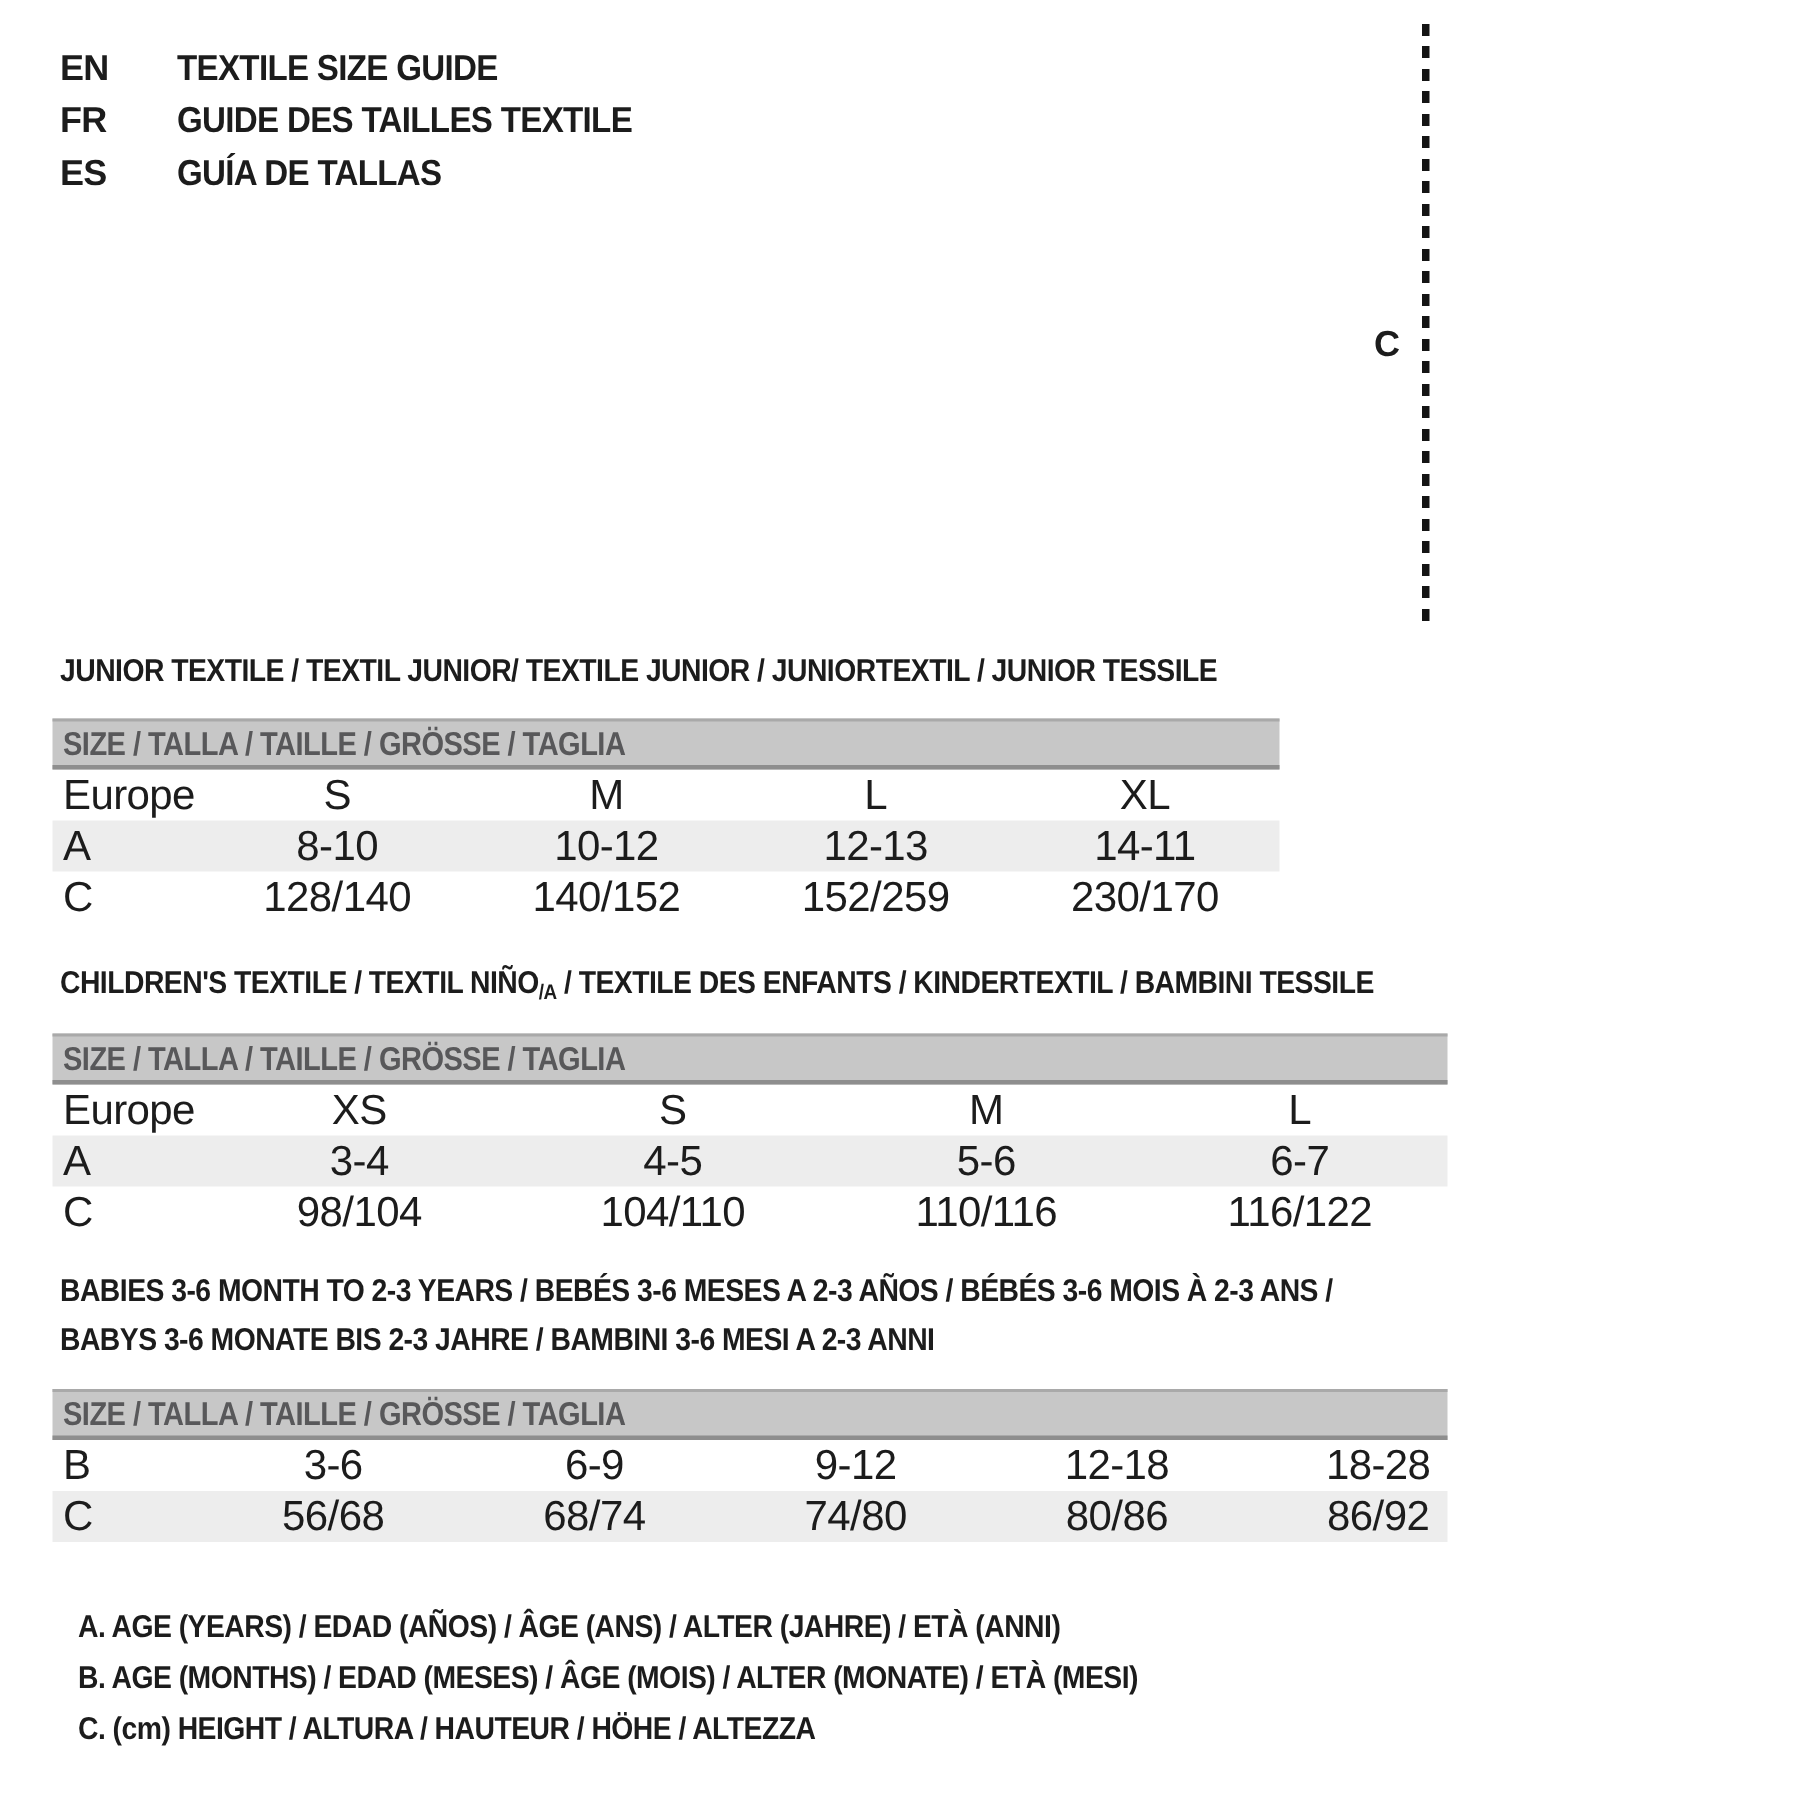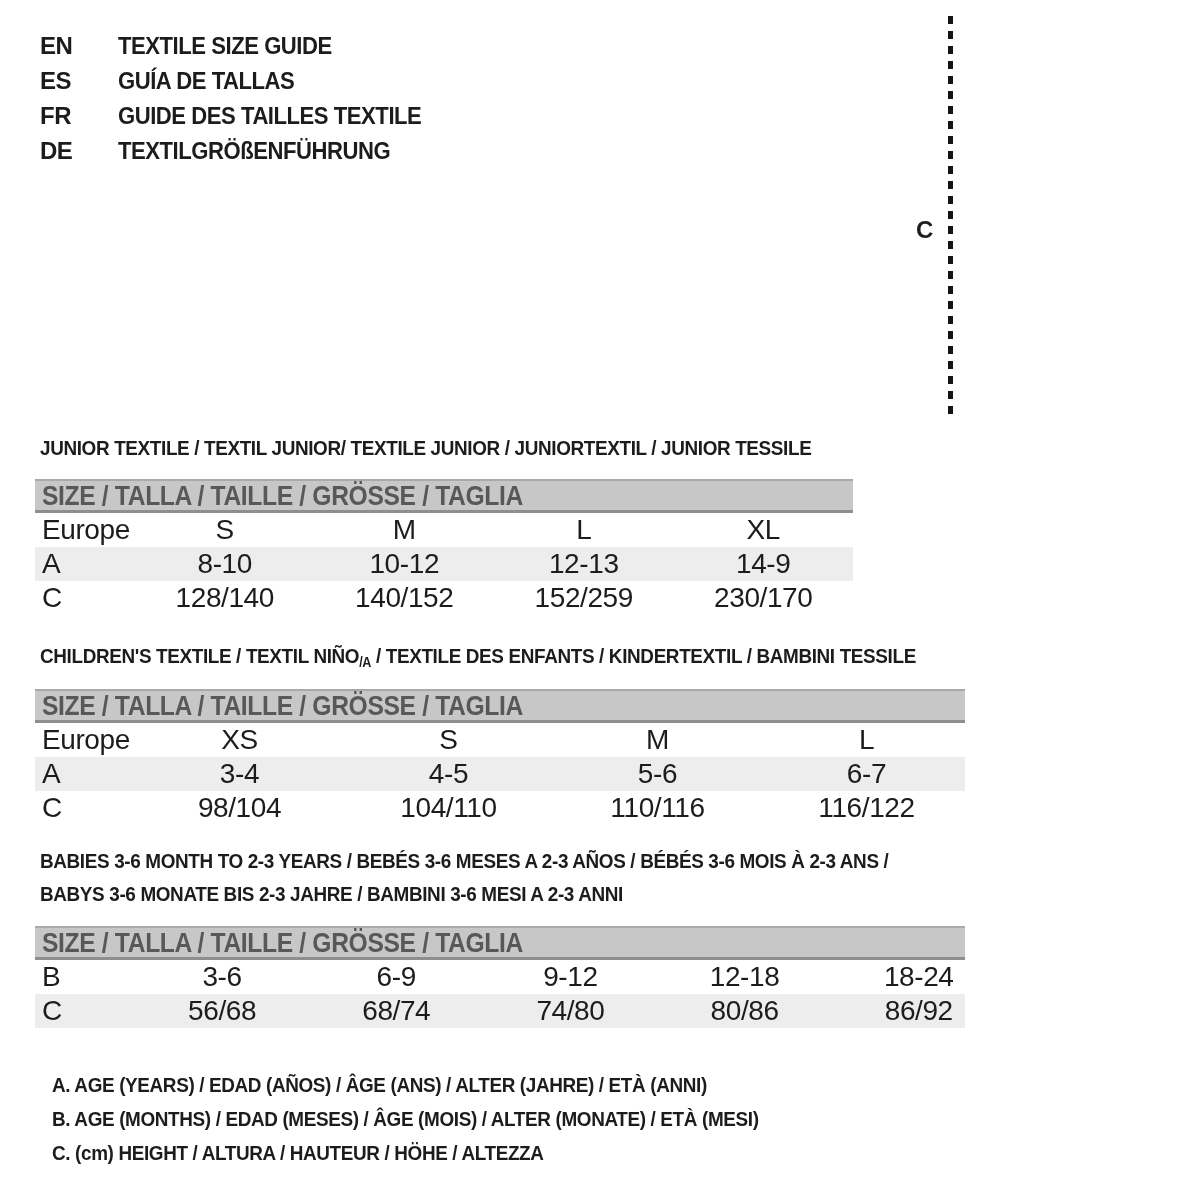--- a/index.html
+++ b/index.html
@@ -39,21 +39,21 @@
   }
   .title-sub { font-size: 14px; vertical-align: -4px; font-weight: bold; }
   .two-line div { height: 33px; display: flex; align-items: center; }
 
   
   .stable { position: absolute; left: 35px; }
   .size-bar {
     height: 34px; background: #c7c7c7;
     border-top: 2px solid #a9a9a9; border-bottom: 3px solid #8e8e8e;
     display: flex; align-items: center; padding-left: 7px;
-    color: #58585a; font-weight: bold; font-size: 28px;
+    color: #58585a; font-weight: bold; font-size: 22px;
   }
   .size-bar span {
     transform: scaleX(0.88); transform-origin: left center;
     white-space: nowrap; letter-spacing: -0.4px;
   }
   .trow { display: grid; height: 34px; align-items: center; font-size: 28px; letter-spacing: -0.4px; }
   .cols4 { grid-template-columns: 100px repeat(4, 1fr); }
   .cols5 { grid-template-columns: 100px repeat(5, 1fr); }
   .cols6 { grid-template-columns: 100px repeat(6, 1fr); }
   .rlabel { padding-left: 7px; }
@@ -72,30 +72,26 @@
 <body>
 
 <div class="page">
 
   <div class="lang-block">
     <div class="lang-row">
       <span class="lang-code">EN</span>
       <span class="lang-label">TEXTILE SIZE GUIDE</span>
     </div>
     <div class="lang-row">
+      <span class="lang-code">FR</span>
+      <span class="lang-label">GUIDE DES TAILLES TEXTILE</span>
+    </div>
+    <div class="lang-row">
       <span class="lang-code">ES</span>
       <span class="lang-label">GUÍA DE TALLAS</span>
-    </div>
-    <div class="lang-row">
-      <span class="lang-code">FR</span>
-      <span class="lang-label">GUIDE DES TAILLES TEXTILE</span>
-    </div>
-    <div class="lang-row">
-      <span class="lang-code">DE</span>
-      <span class="lang-label">TEXTILGRÖßENFÜHRUNG</span>
     </div>
   </div>
 
   <div class="figure">
     <span class="c-label">C</span>
     <div class="dash-line"></div>
     <svg class="toddler-svg" width="190" height="414" viewBox="0 0 190 420" xmlns="http://www.w3.org/2000/svg">
       <g fill="#0d0d0d">
         <ellipse cx="97" cy="57" rx="45" ry="50"></ellipse>
         <ellipse cx="50" cy="72" rx="8" ry="13"></ellipse>
@@ -142,21 +138,21 @@
       <span class="cell">S</span>
       <span class="cell">M</span>
       <span class="cell">L</span>
       <span class="cell">XL</span>
     </div>
     <div class="trow cols4 shade">
       <span class="rlabel">A</span>
       <span class="cell">8-10</span>
       <span class="cell">10-12</span>
       <span class="cell">12-13</span>
-      <span class="cell">14-9</span>
+      <span class="cell">14-11</span>
     </div>
     <div class="trow cols4">
       <span class="rlabel">C</span>
       <span class="cell">128/140</span>
       <span class="cell">140/152</span>
       <span class="cell">152/259</span>
       <span class="cell">230/170</span>
     </div>
   </div>
 
@@ -198,21 +194,21 @@
   <div class="stable" style="top:926px; width:1145px;">
     <div class="size-bar">
       <span>SIZE / TALLA / TAILLE / GRÖSSE / TAGLIA</span>
     </div>
     <div class="trow cols6">
       <span class="rlabel">B</span>
       <span class="cell">3-6</span>
       <span class="cell">6-9</span>
       <span class="cell">9-12</span>
       <span class="cell">12-18</span>
-      <span class="cell">18-24</span>
+      <span class="cell">18-28</span>
       <span class="cell">24-36</span>
     </div>
     <div class="trow cols6 shade">
       <span class="rlabel">C</span>
       <span class="cell">56/68</span>
       <span class="cell">68/74</span>
       <span class="cell">74/80</span>
       <span class="cell">80/86</span>
       <span class="cell">86/92</span>
       <span class="cell">92/98</span>

